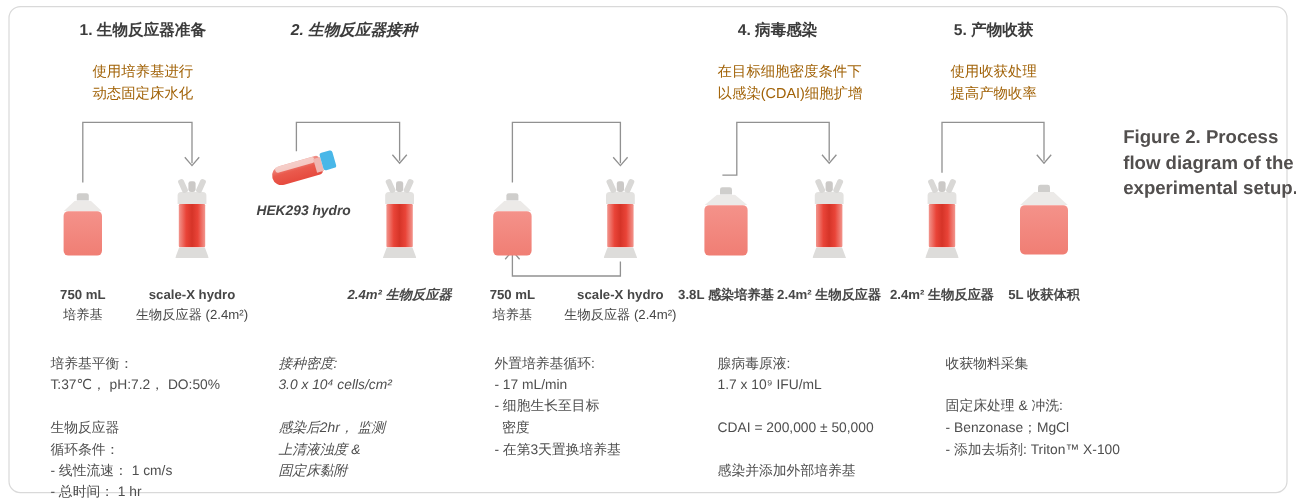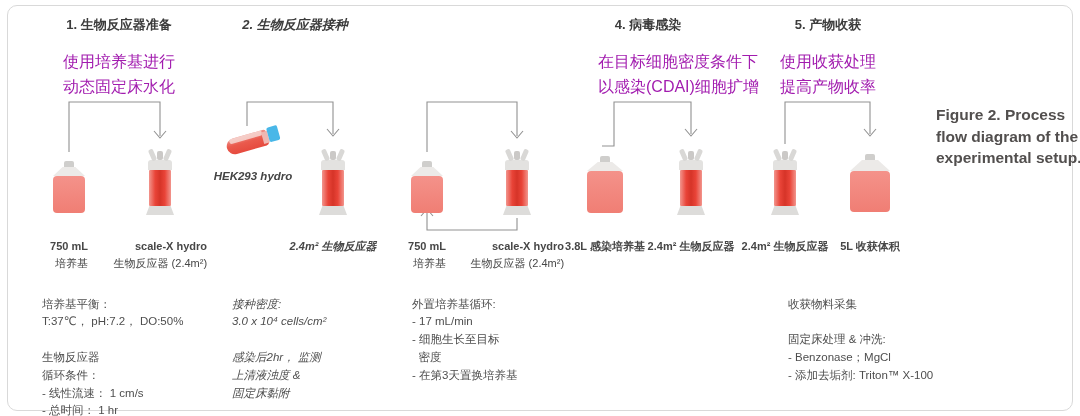--- a/index.html
+++ b/index.html
@@ -14,27 +14,27 @@
   #s4{left:582px;width:180px;}
   #s5{left:758px;width:165px;}
 
   .thead{position:absolute;top:10px;text-align:center;}
   #s1 .thead{left:0;width:178px;}
   #s2 .thead{left:0;width:150px;}
   #s3 .thead{left:0;width:112px;}
   #s4 .thead{left:0;width:132px;}
   #s5 .thead{left:0;width:140px;}
   .step-title{font-size:13px;font-weight:700;color:#3c3c3c;margin:0 0 4px;white-space:pre;}
-  .step-sub{font-size:16px;color:#a21caf;line-height:1.55;white-space:pre;margin:16px;}
+  .step-sub{font-size:12px;color:#a16207;line-height:1.55;white-space:pre;margin:16px;}
 
   .illo{position:absolute;left:0;top:82px;width:100%;height:192px;}
   .conn{position:absolute;left:0;top:0;}
   .conn path{stroke:#919191;stroke-width:1.1;fill:none;}
 
-  .ilabel{position:absolute;top:150px;transform:translateX(-50%);text-align:right;
+  .ilabel{position:absolute;top:150px;transform:translateX(-50%);text-align:center;
           font-size:11px;color:#474747;line-height:1.5;white-space:pre;}
   .ilabel::first-line{font-weight:700;}
   .hek{position:absolute;top:82px;transform:translateX(-50%);font-size:11.5px;font-weight:600;color:#444;white-space:pre;}
 
   .details{position:absolute;top:278px;font-size:11.5px;color:#4e4e4e;line-height:1.55;white-space:pre;}
   #s1 .details{left:12px;} #s2 .details{left:12px;} #s3 .details{left:14px;}
   #s4 .details{left:16px;} #s5 .details{left:30px;}
 
   .caption{position:absolute;left:936px;top:104px;width:146px;font-size:15.5px;font-weight:700;
            color:#524f4e;line-height:1.4;}
@@ -210,20 +210,26 @@
             <i class="pc"></i>
             <i class="pr"></i>
           </div>
         <div class="rx-head"></div>
         <div class="rx-body"></div>
         <div class="rx-base"></div>
       </div>
       <div class="ilabel" style="left:23px;">3.8L 感染培养基</div>
       <div class="ilabel" style="left:109px;">2.4m² 生物反应器</div>
     </div>
+    <p class="details">腺病毒原液:
+1.7 x 10⁹ IFU/mL
+
+CDAI = 200,000 ± 50,000
+
+感染并添加外部培养基</p>
   </section>
 
   <section class="step" id="s5">
     <div class="thead">
       <h3 class="step-title">5. 产物收获</h3>
       <p class="step-sub">使用收获处理
 提高产物收率</p>
     </div>
     <div class="illo">
       <svg class="conn" width="165" height="192" viewBox="0 0 165 192">

